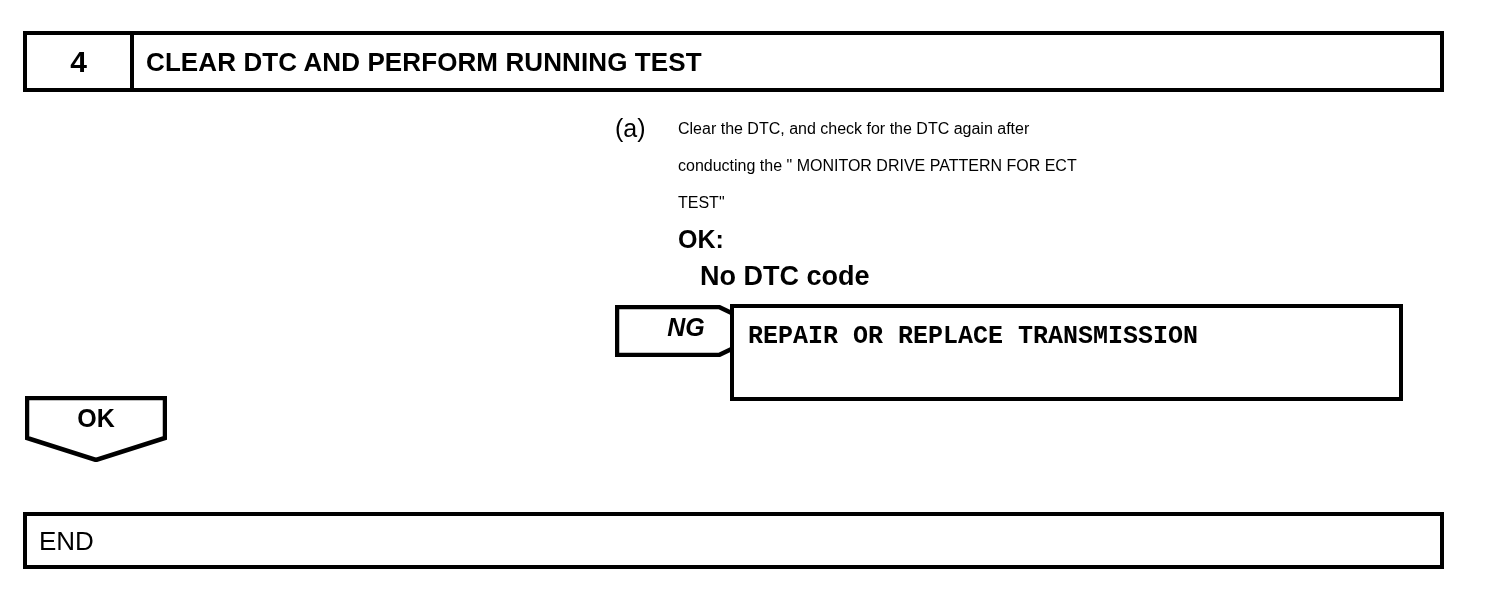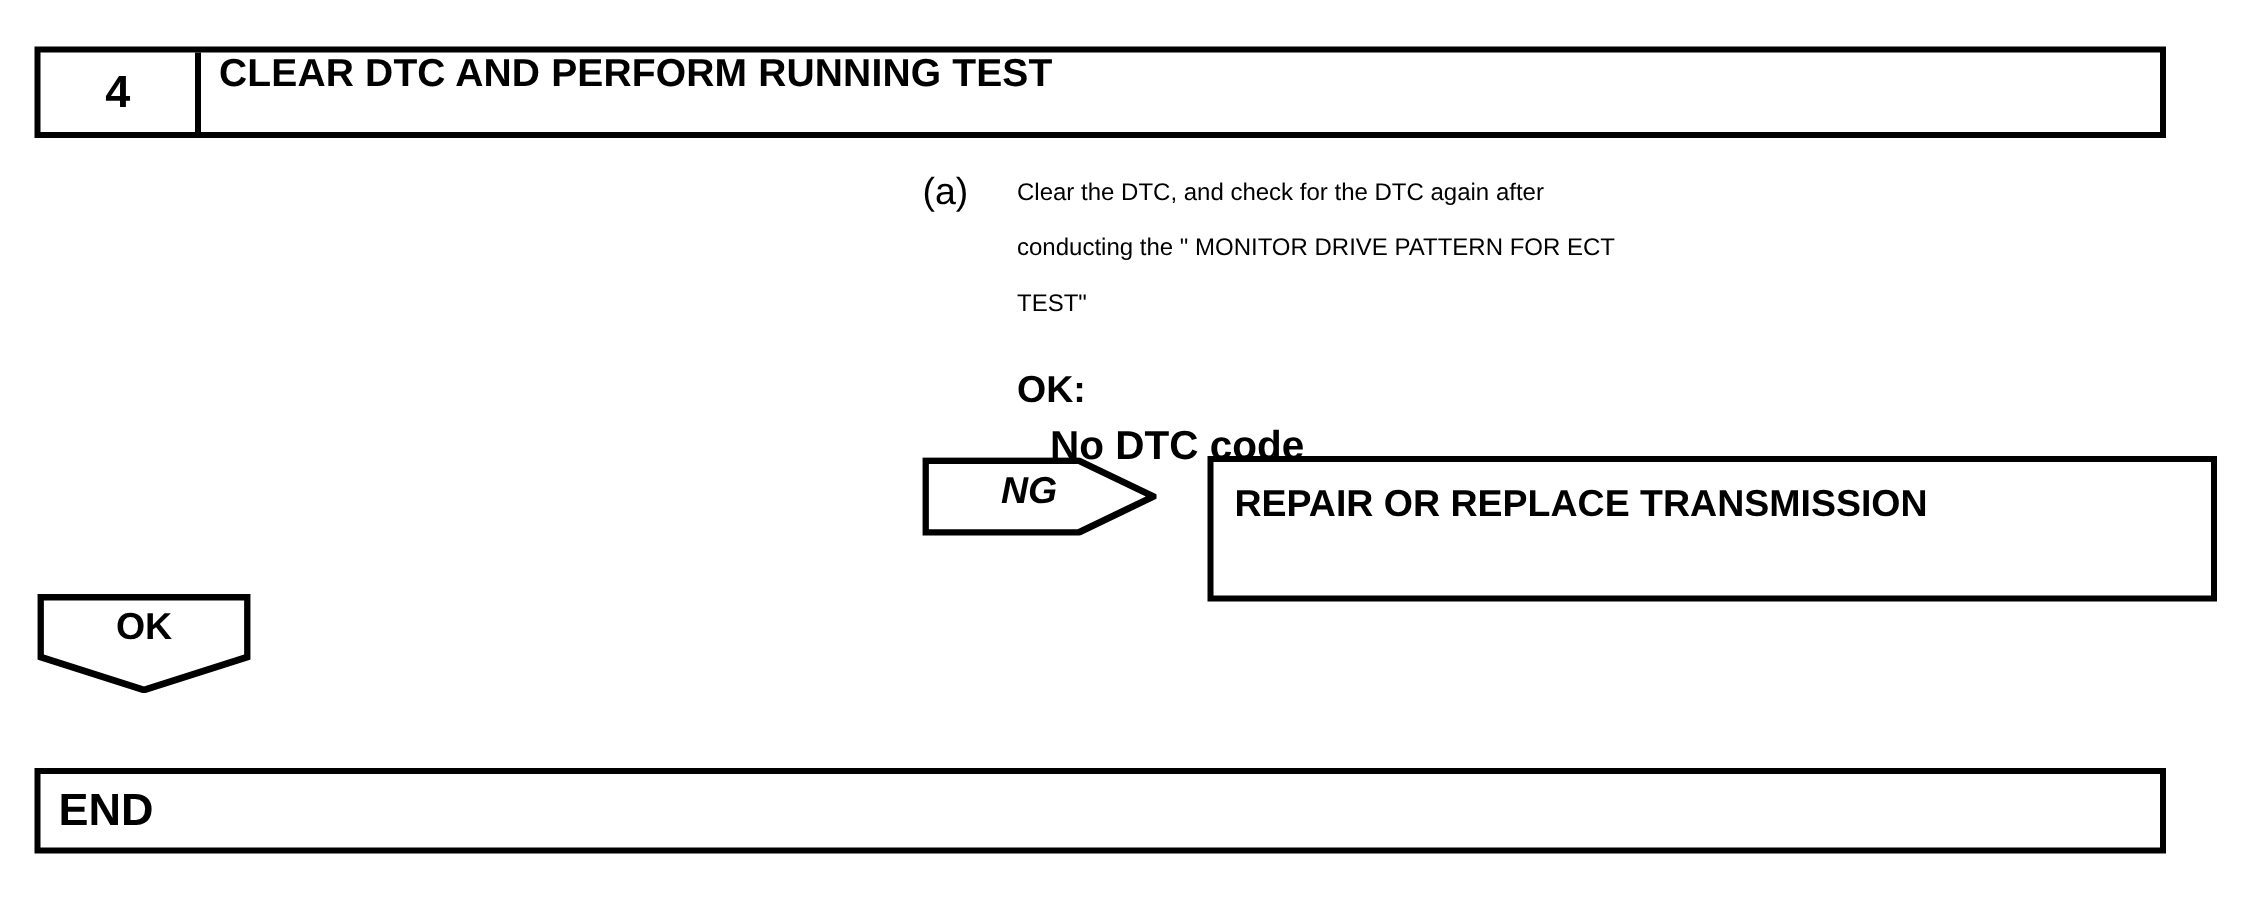--- a/index.html
+++ b/index.html
@@ -45,20 +45,21 @@
     justify-content: center;
   }
   .step-number-cell span {
     font-size: 30px;
     font-weight: bold;
     line-height: 1;
   }
   .step-title-cell {
     flex: 1;
     display: flex;
+    align-items: center;
     padding-left: 12px;
     box-sizing: border-box;
     border-radius: 22px;
   }
   .step-title-cell span {
     font-size: 26px;
     font-weight: bold;
     letter-spacing: 0.1px;
     line-height: 1;
   }
@@ -86,21 +87,20 @@
   .proc-line {
     font-size: 16px;
     line-height: 37px;
     white-space: nowrap;
   }
   .proc-ok-label {
     font-size: 25px;
     font-weight: bold;
     line-height: 37px;
     white-space: nowrap;
-    margin-top: 21px;
   }
   .proc-ok-value {
     font-size: 27px;
     font-weight: bold;
     line-height: 37px;
     white-space: nowrap;
     padding-left: 22px;
   }
 
   
@@ -129,28 +129,29 @@
     align-items: center;
     justify-content: center;
     font-size: 25px;
     font-weight: bold;
     line-height: 1;
   }
 
   
   .repair-box {
     position: absolute;
-    left: 805px;
+    left: 730px;
     top: 304px;
     width: 673px;
     height: 97px;
     border: 4px solid #000;
     box-sizing: border-box;
     background: #fff;
     padding: 11px 0 0 14px;
+    font-family: Liberation Mono, monospace;
   }
   .repair-line {
     font-size: 25px;
     font-weight: bold;
     line-height: 35px;
     white-space: nowrap;
   }
 
   
   .ok-arrow {
@@ -189,22 +190,22 @@
     width: 1421px;
     height: 57px;
     border: 4px solid #000;
     box-sizing: border-box;
     background: #fff;
     display: flex;
     align-items: center;
     padding-left: 12px;
   }
   .end-box span {
-    font-size: 30px;
-    font-weight: bold;
+    font-size: 26px;
+    font-weight: normal;
     line-height: 1;
   }
 </style>
 </head>
 <body>
 
 <div class="canvas">
 
   <div class="step-header">
     <div class="step-number-cell">

